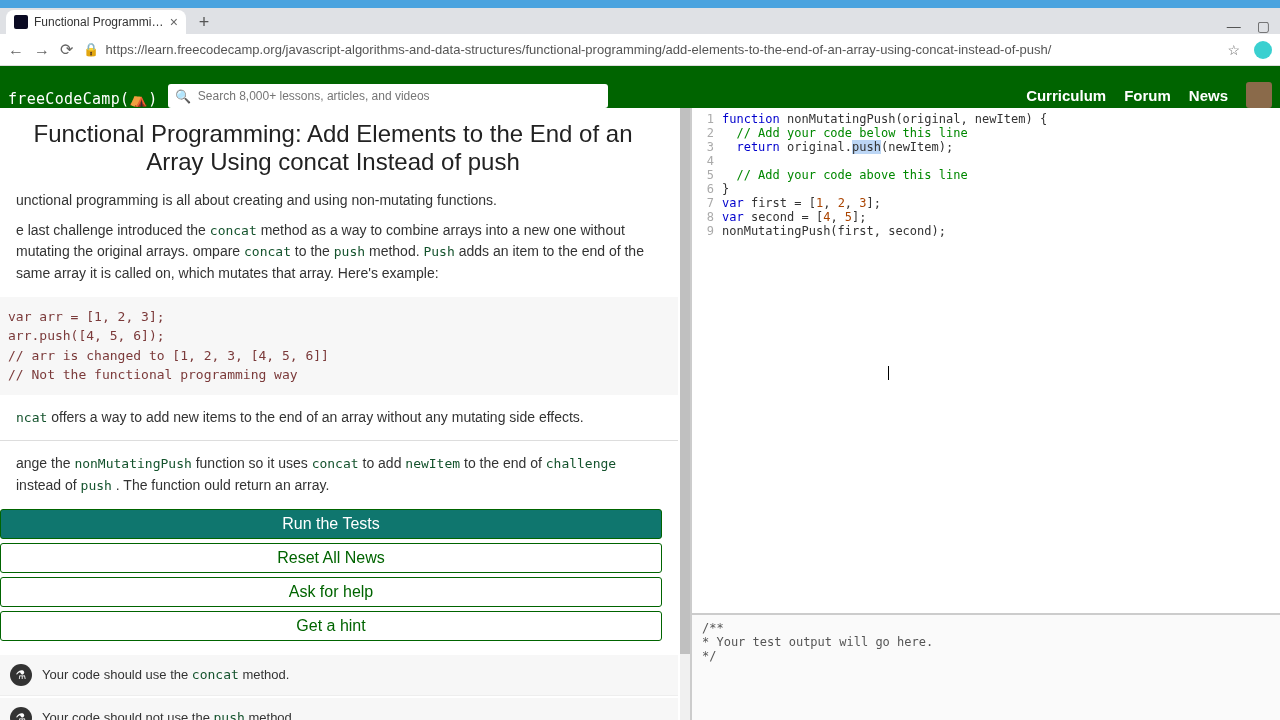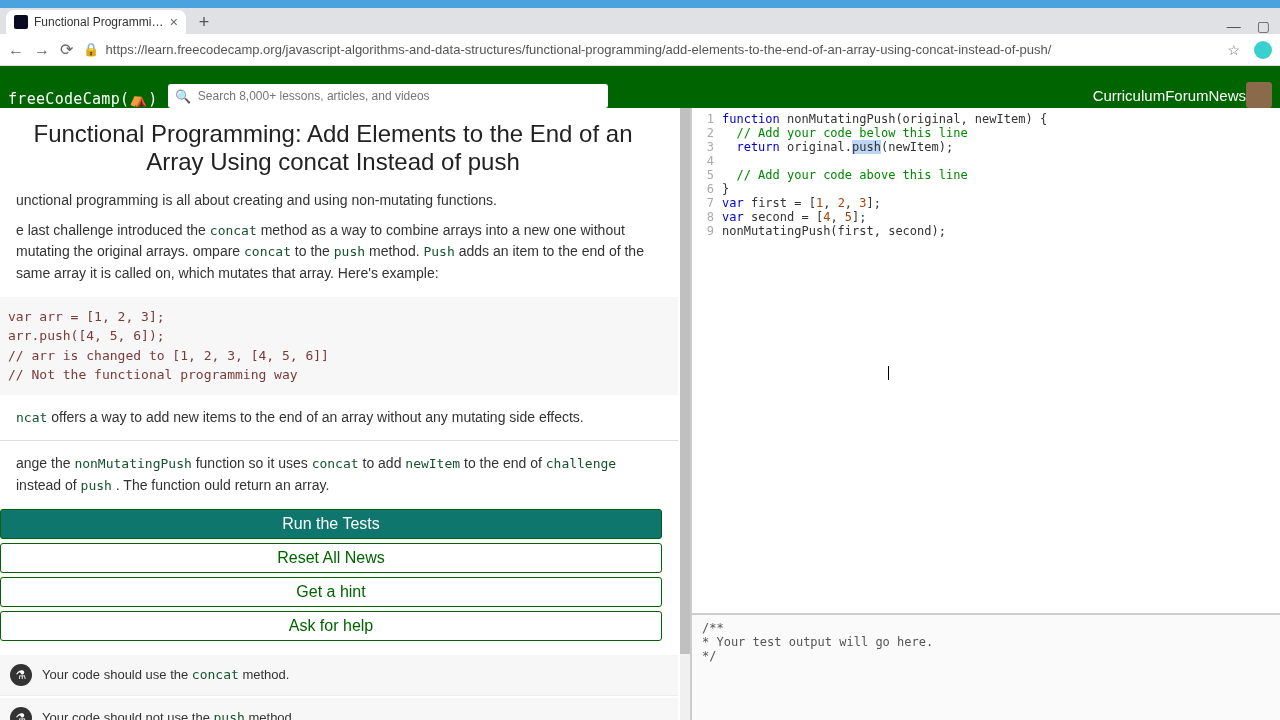--- a/index.html
+++ b/index.html
@@ -19,21 +19,21 @@
 .lock { color: #6a6; }
 .url { color: #555; }
 .rightwin { display: flex; align-items: center; gap: 14px; margin-left: auto; color: #666; }
 .avatar-sm { width: 18px; height: 18px; border-radius: 50%; background: #3ad0d0; }
 
 .fccbar { height: 42px; background: #006400; display: flex; align-items: flex-end; padding: 0 8px; gap: 10px; }
 .fccbrand { color: #fff; font-family: monospace; font-size: 15px; letter-spacing: 0.3px; }
 .fccsearch { background: #fff; border-radius: 3px; height: 24px; width: 440px; display: flex; align-items: center; padding: 0 8px; gap: 6px; }
 .fccsearch .sicon { color: #9aa; font-size: 13px; }
 .fccsearch input { border: none; outline: none; width: 100%; font-size: 12px; color: #8b5cf6; }
-.fccnav { margin-left: auto; display: flex; align-items: center; }
+.fccnav { margin-left: auto; display: flex; gap: 18px; align-items: center; font-weight: bold; }
 .fccnav a { color: #fff; text-decoration: none; font-size: 15px; }
 .fccavatar { width: 26px; height: 26px; background: #8a6a4a; border-radius: 3px; }
 
 .workspace { display: flex; height: calc(720px - 8px - 26px - 32px - 34px); }
 .left { width: 692px; border-right: 2px solid #ccc; overflow-y: auto; padding: 12px 12px 20px 0; position: relative; }
 .right { flex: 1; display: flex; flex-direction: column; }
 
 .left h1 { font-size: 24px; font-weight: 400; text-align: center; padding: 0 20px 10px 8px; color: #222; }
 .left p { font-size: 14px; color: #333; line-height: 1.55; padding: 4px 16px; }
 .left code.inline { font-family: monospace; color: #14532d; background: transparent; font-size: 13px; }
@@ -119,22 +119,22 @@
 // arr is changed to [1, 2, 3, [4, 5, 6]]
 // Not the functional programming way</div>
     <p><code class="inline">ncat</code><span> offers a way to add new items to the end of an array without any mutating side effects.</span></p>
     <hr class="hr">
     <p>
       <span>ange the </span><code class="inline">nonMutatingPush</code><span> function so it uses </span><code class="inline">concat</code><span> to add </span><code class="inline">newItem</code><span> to the end of </span><code class="inline">challenge</code><span> instead of </span><code class="inline">push</code><span> . The function ould return an array.</span>
     </p>
     <div class="btnrow">
       <div class="btn primary">Run the Tests</div>
       <div class="btn secondary">Reset All News</div>
+      <div class="btn secondary">Ask for help</div>
       <div class="btn secondary">Get a hint</div>
-      <div class="btn secondary">Ask for help</div>
     </div>
     <div class="tests">
       <div class="testrow">
         <div class="flask">⚗</div>
         <span><span>Your code should use the </span><code class="inline">concat</code><span> method.</span></span>
       </div>
       <div class="testrow">
         <div class="flask">⚗</div>
         <span><span>Your code should not use the </span><code class="inline">push</code><span> method.</span></span>
       </div>

